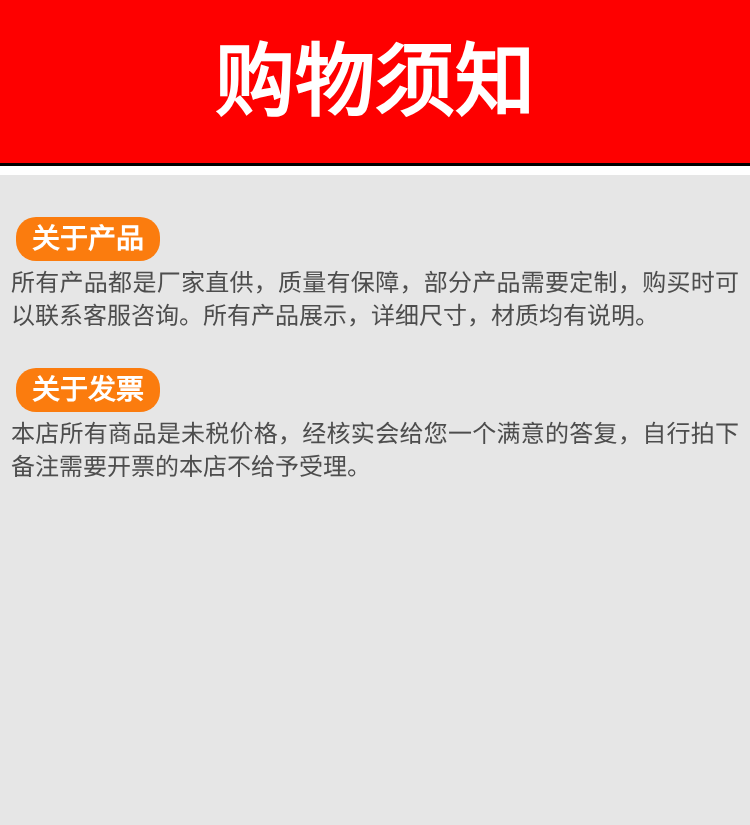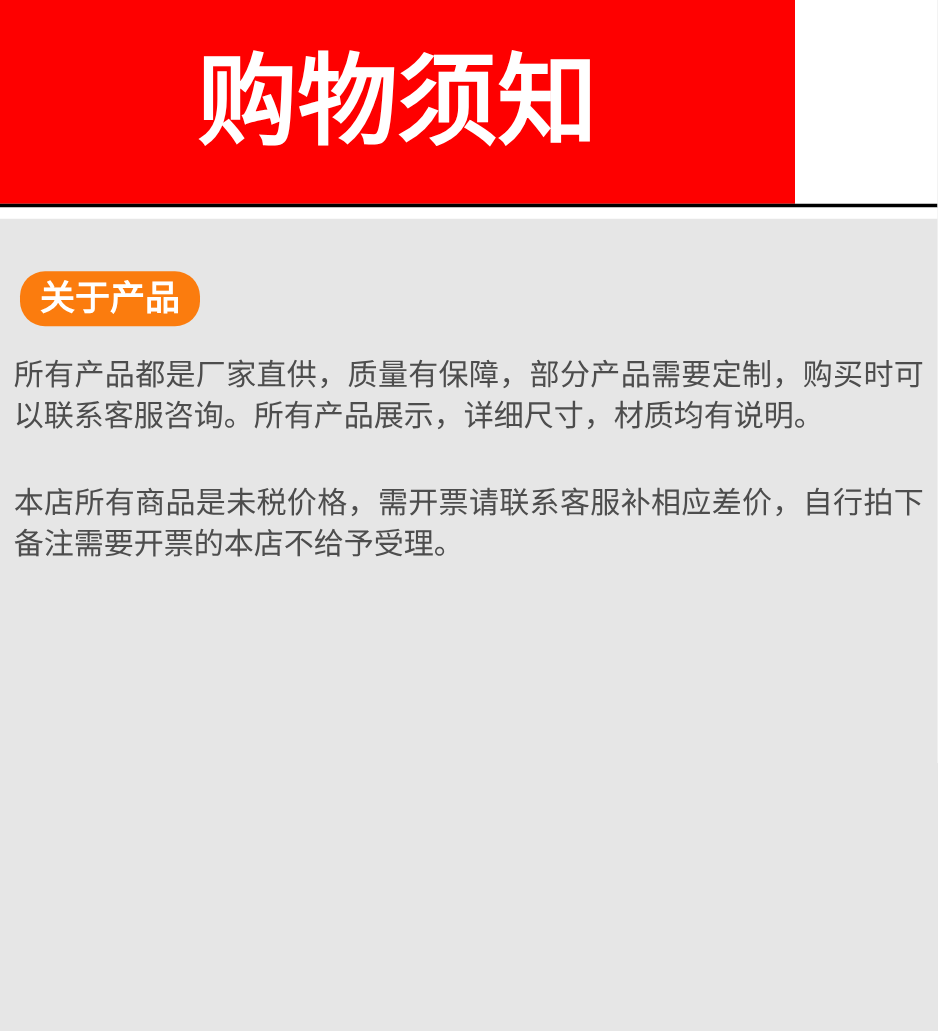--- a/index.html
+++ b/index.html
@@ -11,21 +11,21 @@
     --divider:#000000;
   }
   *{margin:0;padding:0;box-sizing:border-box;}
   html,body{width:750px;height:825px;}
   body{
     font-family:"Liberation Sans","DejaVu Sans",sans-serif;
     background:#ffffff;
     overflow:hidden;
   }
   .banner{
-    width:636px;height:163px;
+    width:750px;height:163px;
     background:var(--banner-bg);
     display:flex;align-items:center;justify-content:center;
   }
   .banner-title{
     color:var(--inverse-text);
     font-size:80px;
     font-weight:bold;
     line-height:1;
     letter-spacing:0;
     white-space:nowrap;
@@ -51,21 +51,21 @@
     margin-left:5px;
     background:var(--badge-bg);
     color:var(--inverse-text);
     font-size:28px;
     font-weight:bold;
     line-height:28px;
     padding:8px 16px;
     border-radius:20px;
   }
   .section-text{
-    margin-top:23px;
+    margin-top:5px;
     color:var(--body-text);
     font-size:24px;
     line-height:33px;
     text-align:justify;
     word-break:break-word;
   }
 </style>
 </head>
 <body>
 
@@ -79,17 +79,18 @@
 
   <div class="section">
     <span class="badge">关于产品</span>
     <p class="section-text">所有产品都是厂家直供，质量有保障，部分产品需要定制，购买时可以联系客服咨询。所有产品展示，详细尺寸，材质均有说明。</p>
   </div>
 
   <div class="section">
   </div>
 
   <div class="section">
-    <p class="section-text">本店所有商品是未税价格，需开票请联系客服补相应差价，自行拍下备注需要开票的本店不给予受理。</p>
+    <span class="badge">关于发票</span>
+    <p class="section-text">本店所有商品是未税价格，经核实会给您一个满意的答复，自行拍下备注需要开票的本店不给予受理。</p>
   </div>
 
 
 </div>
 
 </body></html>

